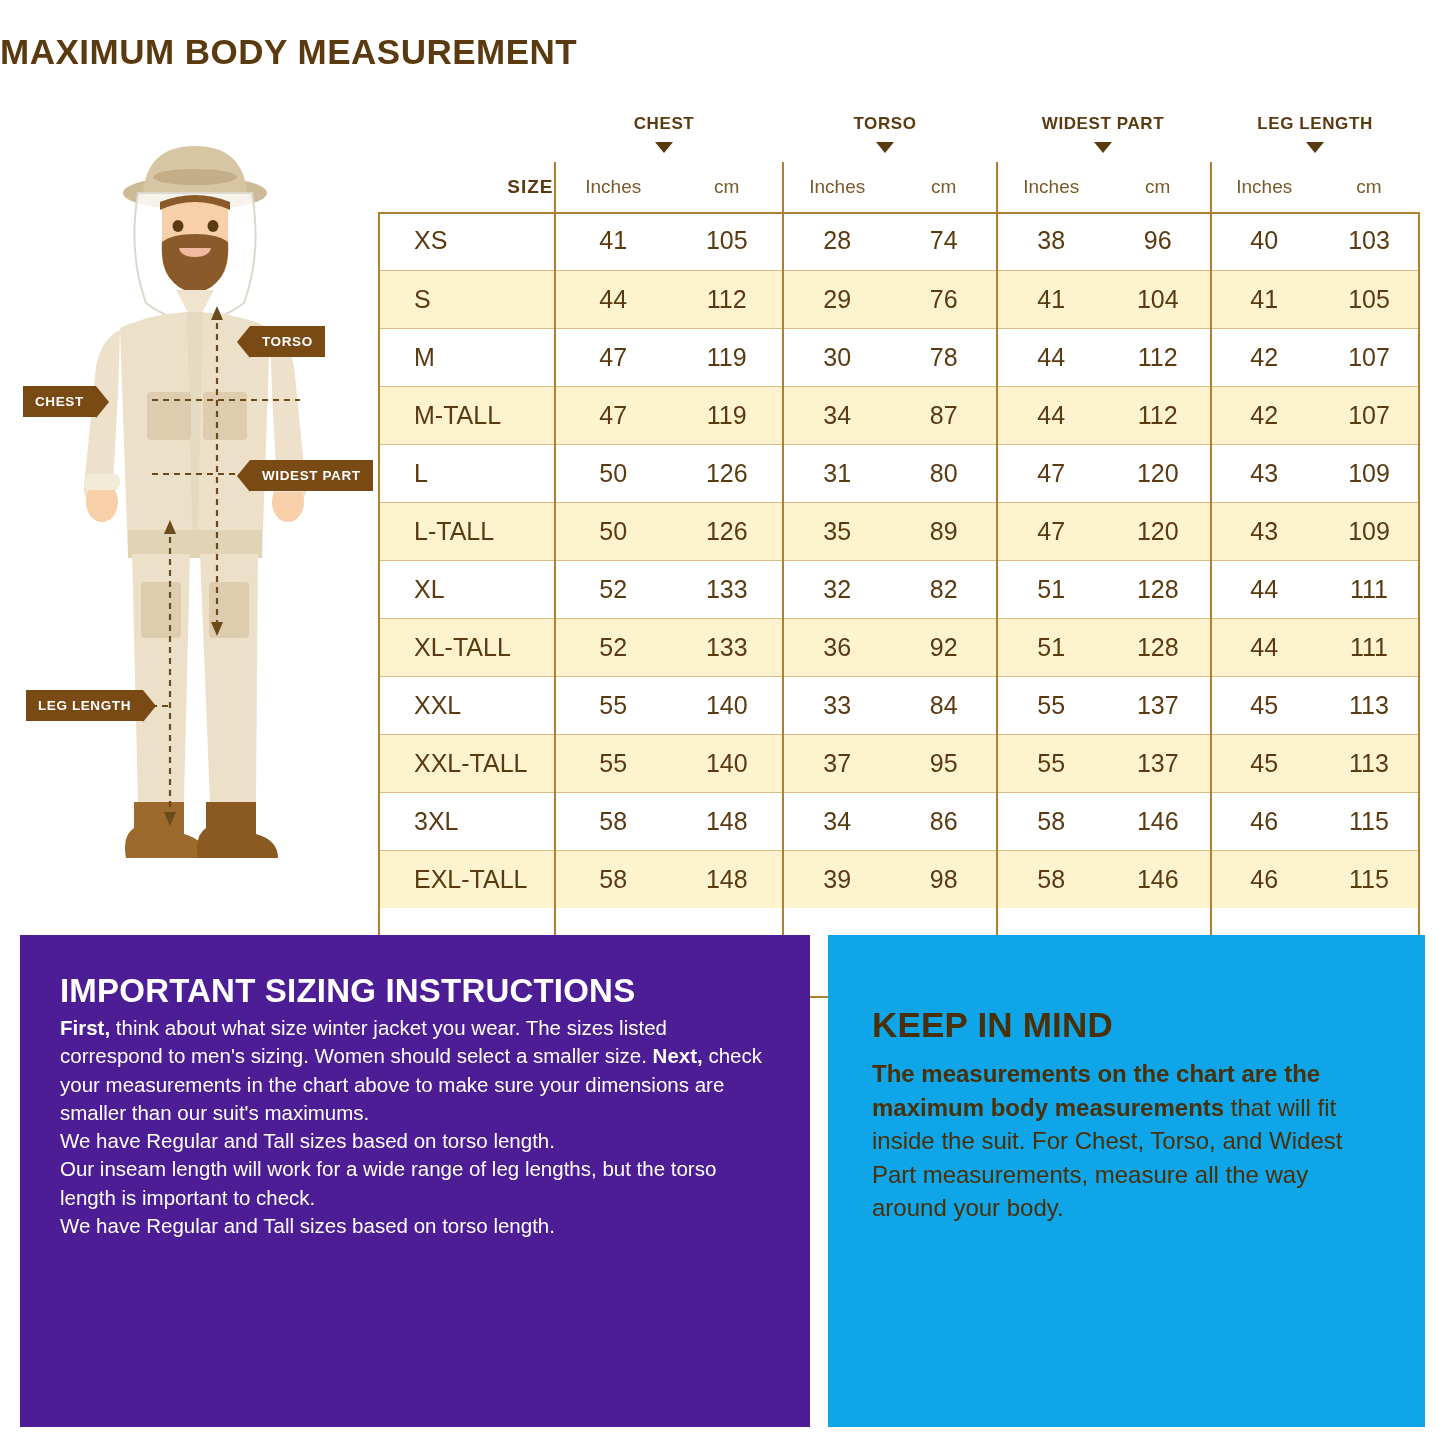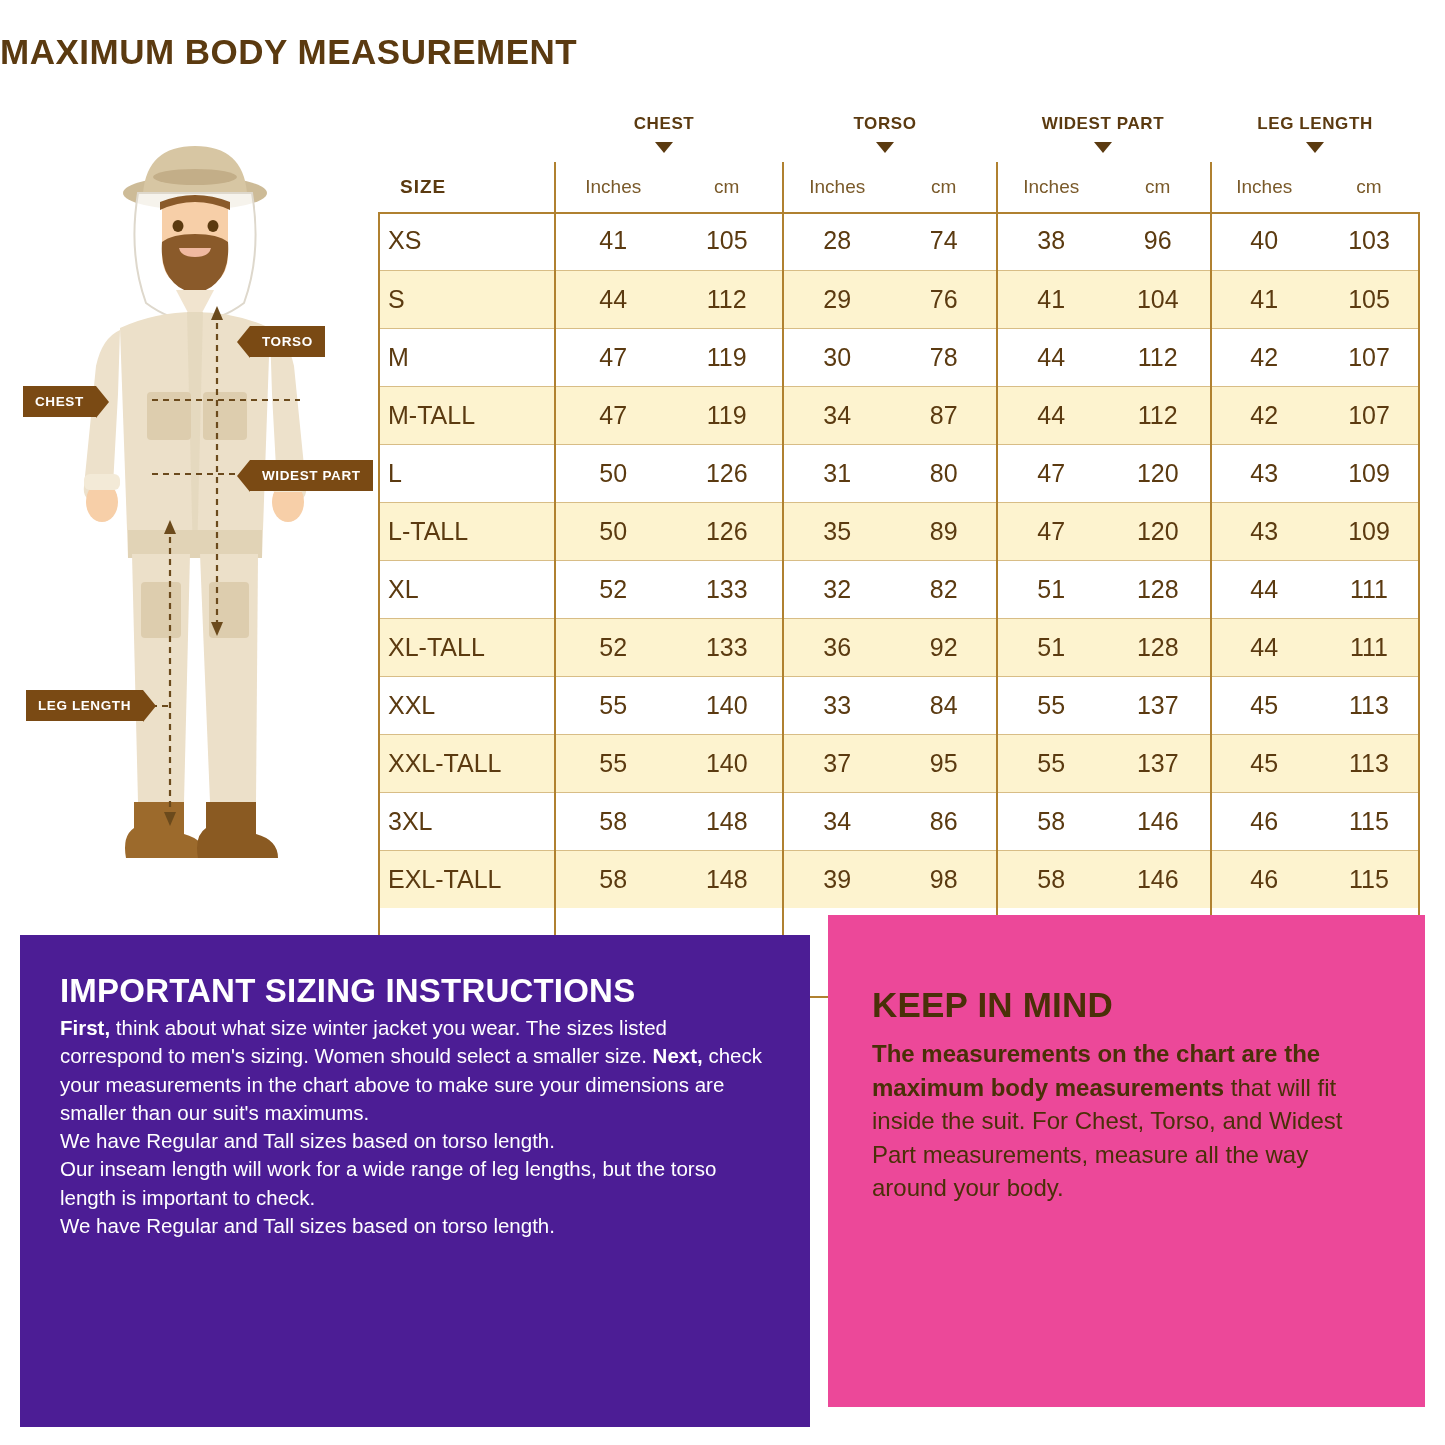--- a/index.html
+++ b/index.html
@@ -87,35 +87,35 @@
     color: #7a5a2a;
     text-align: center;
     height: 50px;
     vertical-align: middle;
     font-weight: normal;
   }
   .subhead td.sizecell {
     font-size: 19px;
     font-weight: bold;
     letter-spacing: 1px;
-    text-align: left;
+    text-align: right;
     padding-left: 22px;
     color: #5b3a10;
   }
 
   .body-row td {
     height: 58px;
     font-size: 25px;
     text-align: center;
     vertical-align: middle;
     color: #5b3a10;
   }
   .body-row td.sizecell {
     text-align: left;
-    padding-left: 10px;
+    padding-left: 36px;
     font-size: 25px;
   }
   .body-row.alt td { background: #fdf3cf; }
 
   
   .vdiv { border-left: 1.5px solid #c9a96a; }
   .hline td { border-bottom: 1.5px solid #d8bd86; }
 
   .tbl-outer {
     position: absolute;
@@ -158,23 +158,23 @@
     margin-top: 4px;
     font-size: 20.5px;
     line-height: 1.38;
     color: #ffffff;
   }
   .ptext b { font-weight: bold; }
   .ptext p { margin: 0; }
 
   .panel-right {
     position: absolute;
-    left: 828px; top: 915px;
+    left: 828px; top: 935px;
     width: 597px; height: 492px;
-    background: #ec4899;
+    background: #0ea5e9;
     padding: 70px 38px 0 44px;
     color: #5b3a10;
   }
   .panel-right h2 {
     margin: 0;
     font-size: 35px;
     font-weight: bold;
     letter-spacing: 0.2px;
     color: #4a3008;
   }

